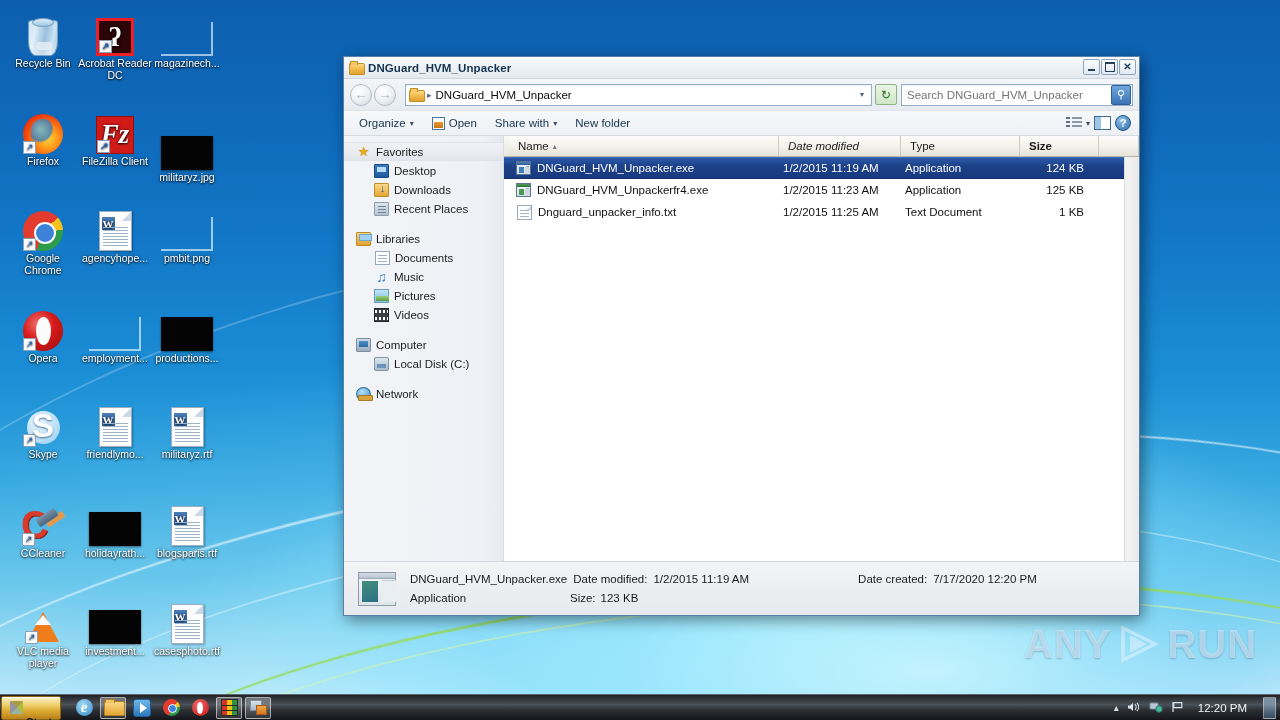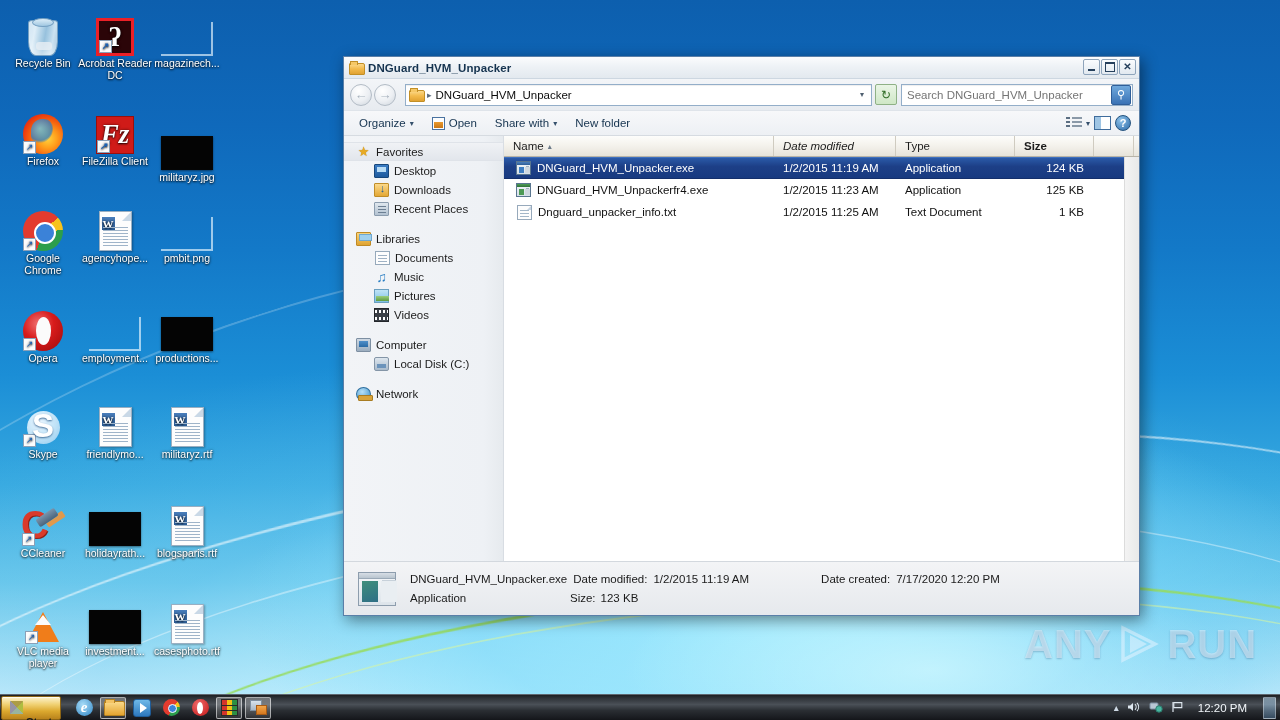--- a/index.html
+++ b/index.html
@@ -443,20 +443,21 @@
     content:""; position:absolute; left:1px; bottom:-1px; width:13px; height:4px;
     background:#d8a33a; border:1px solid #a87c22; border-radius:1px;
   }
 
   
   #filepane { flex:1; display:flex; flex-direction:column; min-width:0; background:#fff; position:relative; }
   #colhead {
     height:21px; flex:0 0 21px; display:flex;
     background:linear-gradient(180deg,#fbfbf9,#e9e6dd);
     border-bottom:1px solid #b8b4a8;
+    justify-content:flex-end;
   }
   .colh {
     display:flex; align-items:center; gap:4px;
     font-size:11.5px; color:#1c1c1c; padding-left:9px;
     border-right:1px solid #cfcbc0; box-sizing:border-box;
     background:linear-gradient(180deg,#fdfdfb 0%,#f4f2ec 48%,#e6e3da 100%);
     white-space:nowrap; overflow:hidden;
   }
   .sortarrow { color:#6b7a88; font-size:8px; }
   #rows { flex:1; overflow:hidden; position:relative; }
@@ -524,21 +525,21 @@
   }
   #det-thumb:after {
     content:""; position:absolute; left:3px; top:8px; width:16px; bottom:3px;
     background:linear-gradient(160deg,#3f8f7c,#2f6f86);
     box-shadow:19px 0 0 0 #e9eef2, 19px -2px 0 -1px #c7d1da;
   }
   #det-grid { flex:1; font-size:11.5px; color:#1a1a1a; line-height:15px; }
   .det-line { display:flex; align-items:baseline; }
   .det-r1 .d1 { font-weight:normal; }
   .det-r1 .d2 { margin-left:6px; }
-  .det-r1 .d3 { margin-left:72px;text-align:right; }
+  .det-r1 .d3 { margin-left:109px;text-align:right; }
   .det-r2 { margin-top:4px; }
   .det-r2 .d1 { width:160px; }
   .det-r2 .d2 { }
 
   
   #watermark {
     position:absolute; left:1024px; top:618px; width:228px; height:52px;
     display:flex; align-items:center; gap:6px;
     color:rgba(235,245,255,.52);
     font-size:40px; font-weight:bold; letter-spacing:1px;

